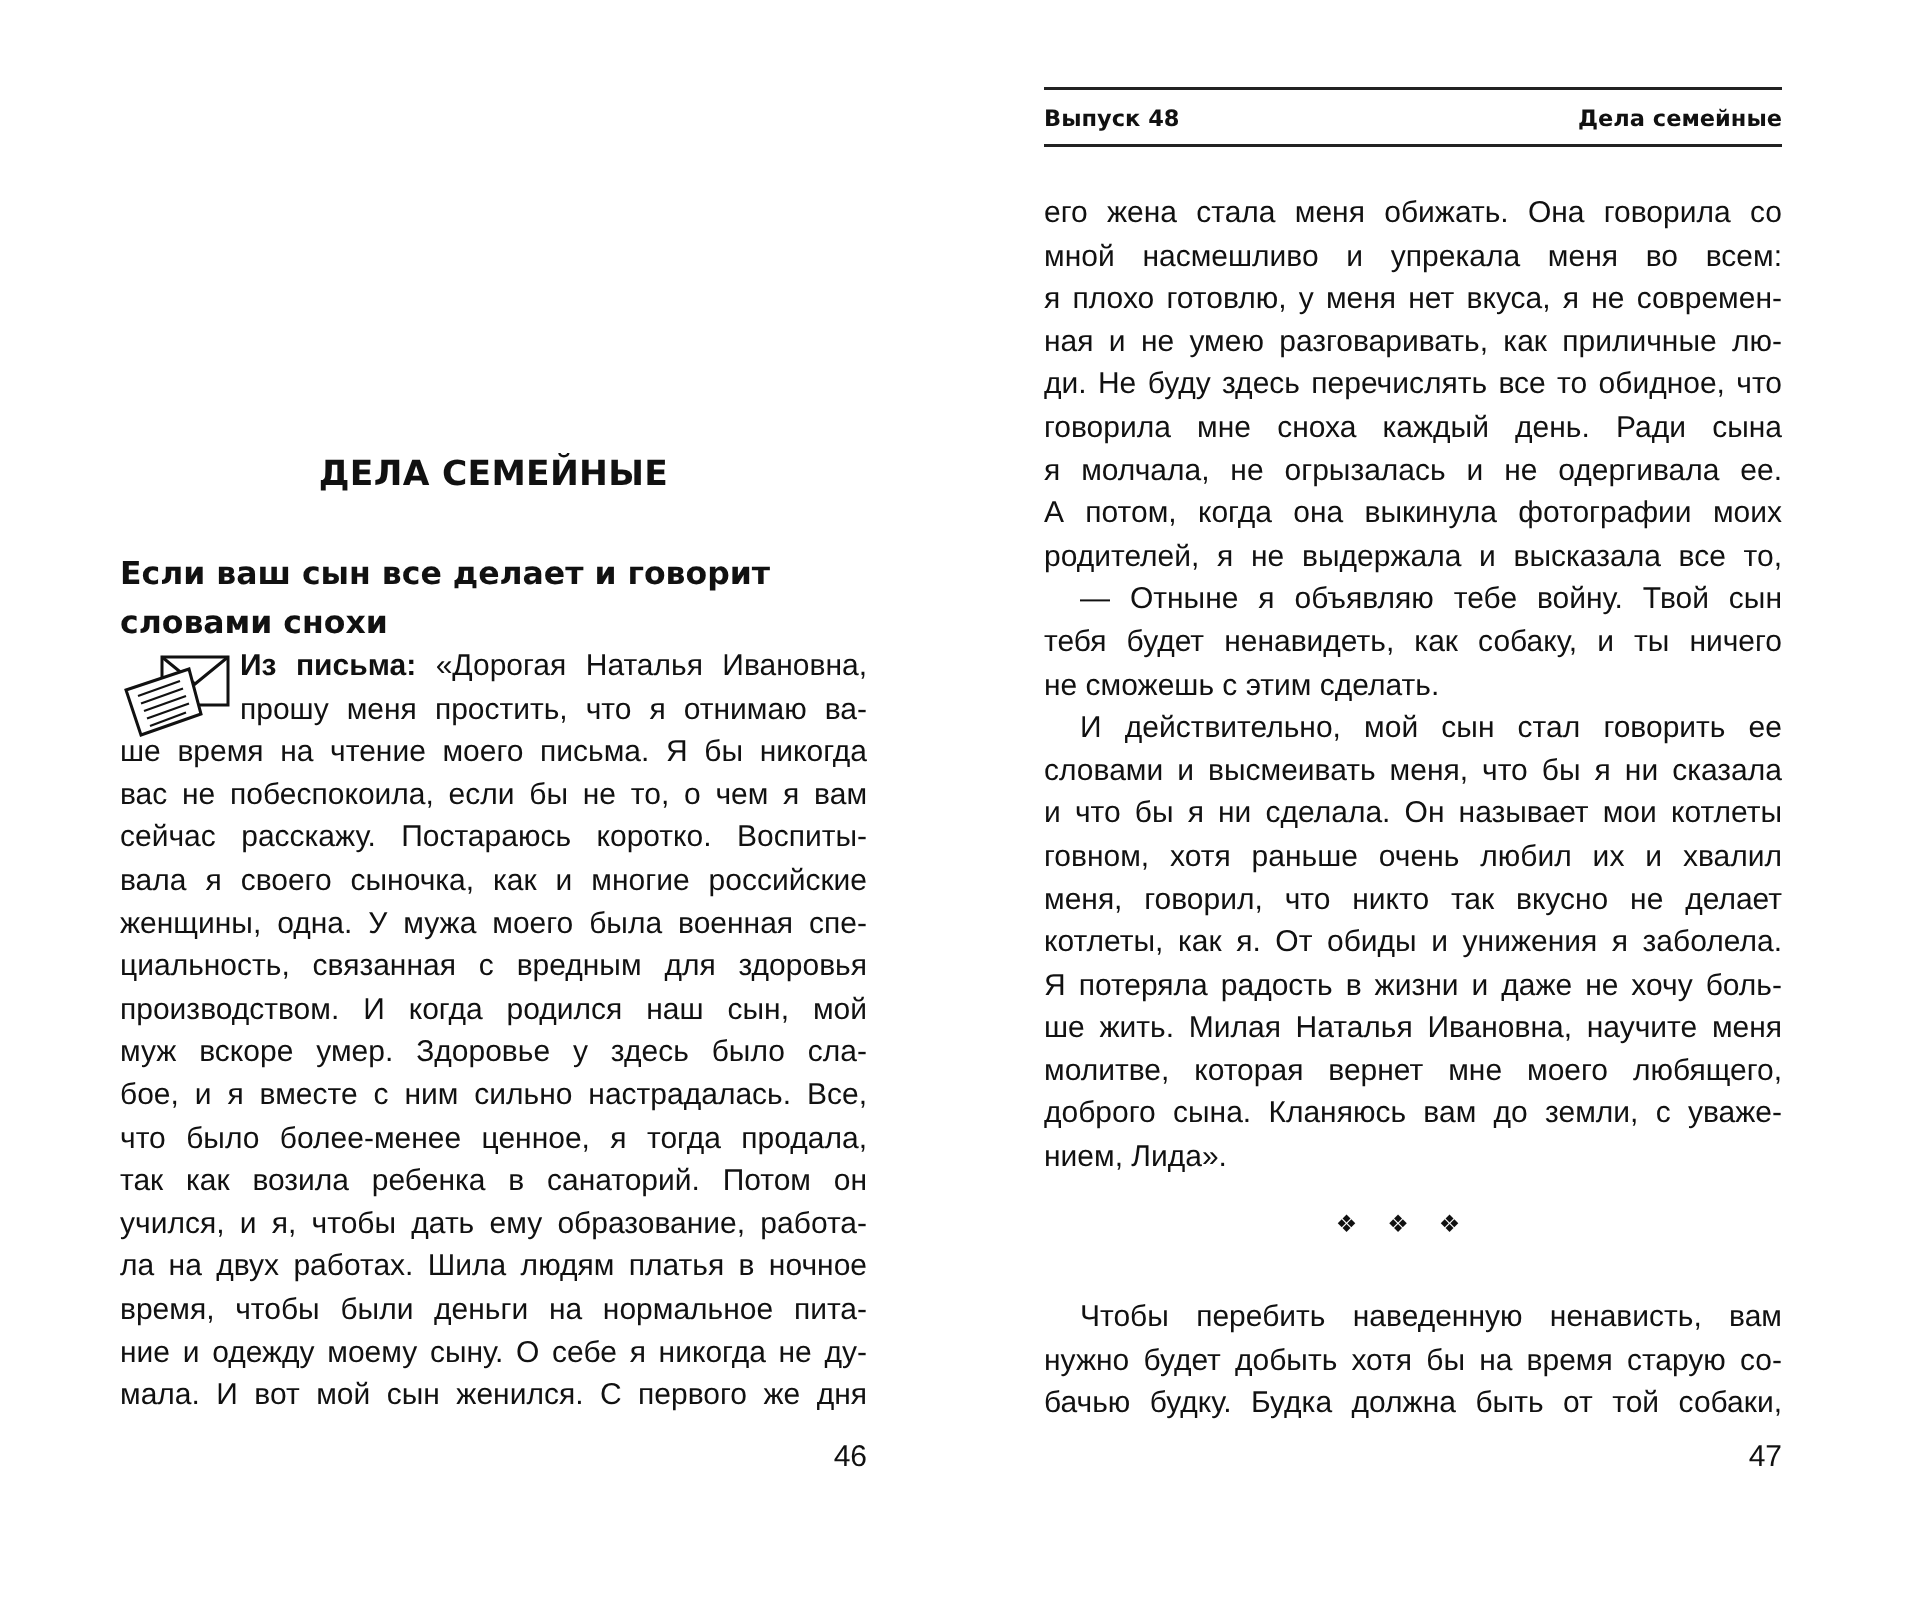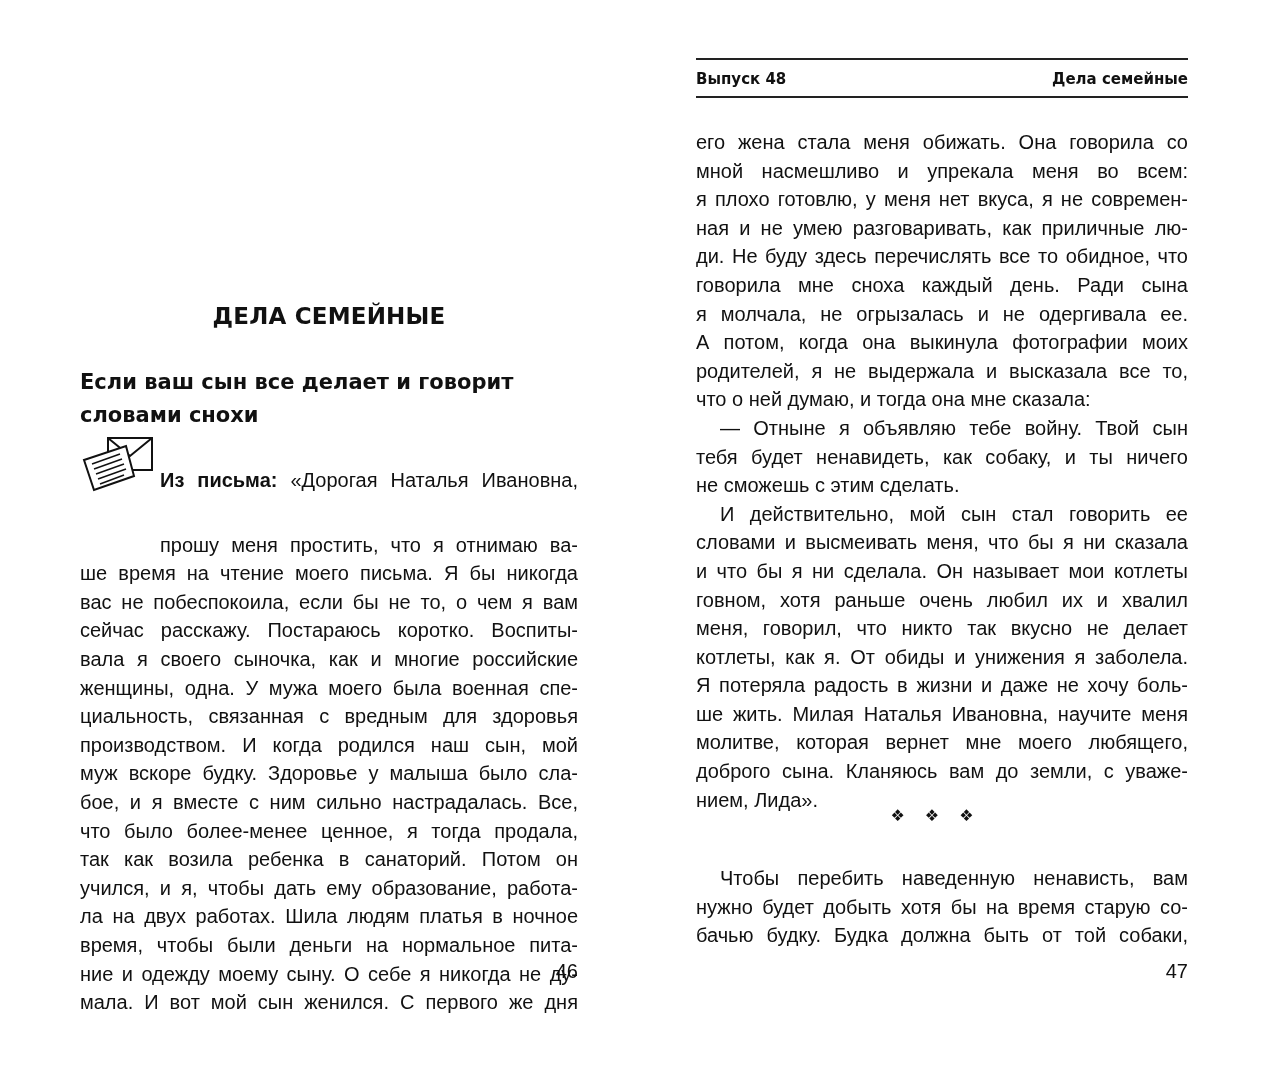--- a/index.html
+++ b/index.html
@@ -85,21 +85,20 @@
       text-align-last: justify;
     }
     .line.last {
       text-align-last: left;
     }
     .line.indent {
       padding-left: 24px;
     }
     .line.short {
       padding-left: 80px;
-      margin-top: 36px;
     }
     .lead-label {
       font-weight: bold;
     }
 
     .letter-icon {
       position: absolute;
       left: 0;
       top: 432px;
       width: 76px;
@@ -154,21 +153,21 @@
   <div class="text-block" style="top:430px;">
     <span class="line short"><span class="lead-label">Из письма:</span> <span>«Дорогая Наталья Ивановна,</span></span>
     <span class="line short">прошу меня простить, что я отнимаю ва-</span>
     <span class="line">ше время на чтение моего письма. Я бы никогда</span>
     <span class="line">вас не побеспокоила, если бы не то, о чем я вам</span>
     <span class="line">сейчас расскажу. Постараюсь коротко. Воспиты-</span>
     <span class="line">вала я своего сыночка, как и многие российские</span>
     <span class="line">женщины, одна. У мужа моего была военная спе-</span>
     <span class="line">циальность, связанная с вредным для здоровья</span>
     <span class="line">производством. И когда родился наш сын, мой</span>
-    <span class="line">муж вскоре будку. Здоровье у малыша было сла-</span>
+    <span class="line">муж вскоре умер. Здоровье у здесь было сла-</span>
     <span class="line">бое, и я вместе с ним сильно настрадалась. Все,</span>
     <span class="line">что было более-менее ценное, я тогда продала,</span>
     <span class="line">так как возила ребенка в санаторий. Потом он</span>
     <span class="line">учился, и я, чтобы дать ему образование, работа-</span>
     <span class="line">ла на двух работах. Шила людям платья в ночное</span>
     <span class="line">время, чтобы были деньги на нормальное пита-</span>
     <span class="line">ние и одежду моему сыну. О себе я никогда не ду-</span>
     <span class="line">мала. И вот мой сын женился. С первого же дня</span>
   </div>
 
@@ -184,21 +183,20 @@
   <div class="text-block" style="top:128px;">
     <span class="line">его жена стала меня обижать. Она говорила со</span>
     <span class="line">мной насмешливо и упрекала меня во всем:</span>
     <span class="line">я плохо готовлю, у меня нет вкуса, я не современ-</span>
     <span class="line">ная и не умею разговаривать, как приличные лю-</span>
     <span class="line">ди. Не буду здесь перечислять все то обидное, что</span>
     <span class="line">говорила мне сноха каждый день. Ради сына</span>
     <span class="line">я молчала, не огрызалась и не одергивала ее.</span>
     <span class="line">А потом, когда она выкинула фотографии моих</span>
     <span class="line">родителей, я не выдержала и высказала все то,</span>
-    <span class="line last">что о ней думаю, и тогда она мне сказала:</span>
     <span class="line indent">— Отныне я объявляю тебе войну. Твой сын</span>
     <span class="line">тебя будет ненавидеть, как собаку, и ты ничего</span>
     <span class="line last">не сможешь с этим сделать.</span>
     <span class="line indent">И действительно, мой сын стал говорить ее</span>
     <span class="line">словами и высмеивать меня, что бы я ни сказала</span>
     <span class="line">и что бы я ни сделала. Он называет мои котлеты</span>
     <span class="line">говном, хотя раньше очень любил их и хвалил</span>
     <span class="line">меня, говорил, что никто так вкусно не делает</span>
     <span class="line">котлеты, как я. От обиды и унижения я заболела.</span>
     <span class="line">Я потеряла радость в жизни и даже не хочу боль-</span>

